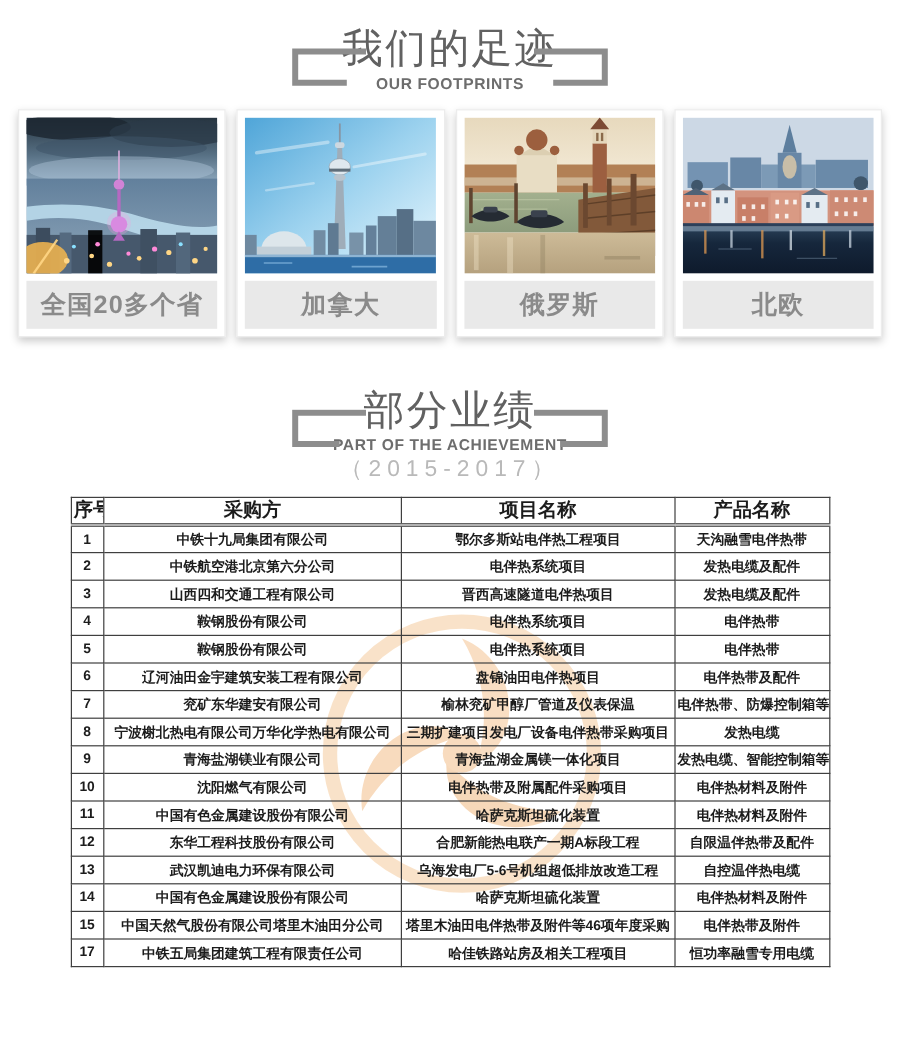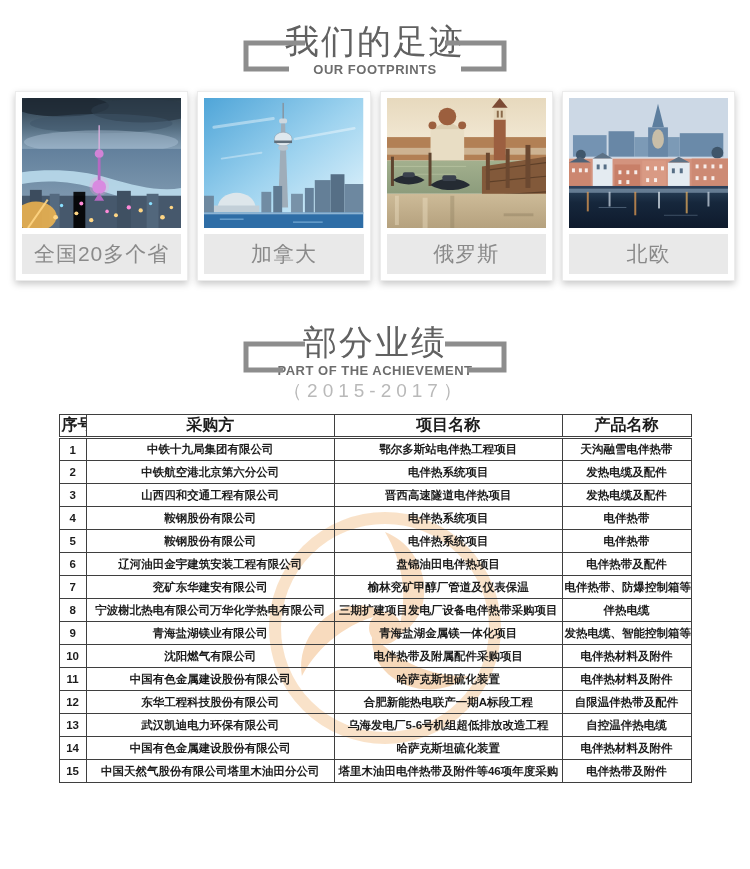--- a/index.html
+++ b/index.html
@@ -21,21 +21,21 @@
   #footprints-header { margin-top: 20px; }
   #achievement-header { margin-top: 40px; }
 
   
   .cards { display: flex; gap: 9px; margin: 14px 15px 0 15px; }
   .card { flex: 1; background: #fff; padding: 6px; border: 1px solid #ececec; box-shadow: 0 3px 7px rgba(0,0,0,0.22); }
   .card .photo { display: block; width: 100%; height: 130px; }
   .card .caption {
     margin-top: 6px; background: #e9e9e9; height: 40px;
     display: flex; align-items: center; justify-content: center;
-    font-size: 21px; color: #8a8a8a; letter-spacing: 1px; white-space: nowrap;
+    font-size: 21px; color: #8a8a8a; letter-spacing: 1px; white-space: nowrap; font-weight: bold;
   }
 
   
   .table-wrap { position: relative; width: 633px; margin: 10px auto 0 auto; }
   .watermark { position: absolute; left: 196px; top: 84px; width: 260px; height: 260px; z-index: 0; opacity: 0.45; }
   table.results { width: 100%; border-collapse: collapse; table-layout: fixed; position: relative; z-index: 1; }
   table.results th, table.results td {
     border: 1px solid #3f3f3f; text-align: center; vertical-align: middle;
     color: #1c1c1c; font-weight: bold; padding: 0 2px;
     overflow: hidden; white-space: nowrap;
@@ -354,21 +354,21 @@
         <tr>
           <td>7</td>
           <td>兖矿东华建安有限公司</td>
           <td>榆林兖矿甲醇厂管道及仪表保温</td>
           <td>电伴热带、防爆控制箱等</td>
         </tr>
         <tr>
           <td>8</td>
           <td>宁波榭北热电有限公司万华化学热电有限公司</td>
           <td>三期扩建项目发电厂设备电伴热带采购项目</td>
-          <td>伴热电缆</td>
+          <td>发热电缆</td>
         </tr>
         <tr>
           <td>9</td>
           <td>青海盐湖镁业有限公司</td>
           <td>青海盐湖金属镁一体化项目</td>
           <td>发热电缆、智能控制箱等</td>
         </tr>
         <tr>
           <td>10</td>
           <td>沈阳燃气有限公司</td>
@@ -398,15 +398,21 @@
           <td>中国有色金属建设股份有限公司</td>
           <td>哈萨克斯坦硫化装置</td>
           <td>电伴热材料及附件</td>
         </tr>
         <tr>
           <td>15</td>
           <td>中国天然气股份有限公司塔里木油田分公司</td>
           <td>塔里木油田电伴热带及附件等46项年度采购</td>
           <td>电伴热带及附件</td>
         </tr>
+        <tr>
+          <td>17</td>
+          <td>中铁五局集团建筑工程有限责任公司</td>
+          <td>哈佳铁路站房及相关工程项目</td>
+          <td>恒功率融雪专用电缆</td>
+        </tr>
       </tbody>
   </table>
 </div>
 
 </body></html>

